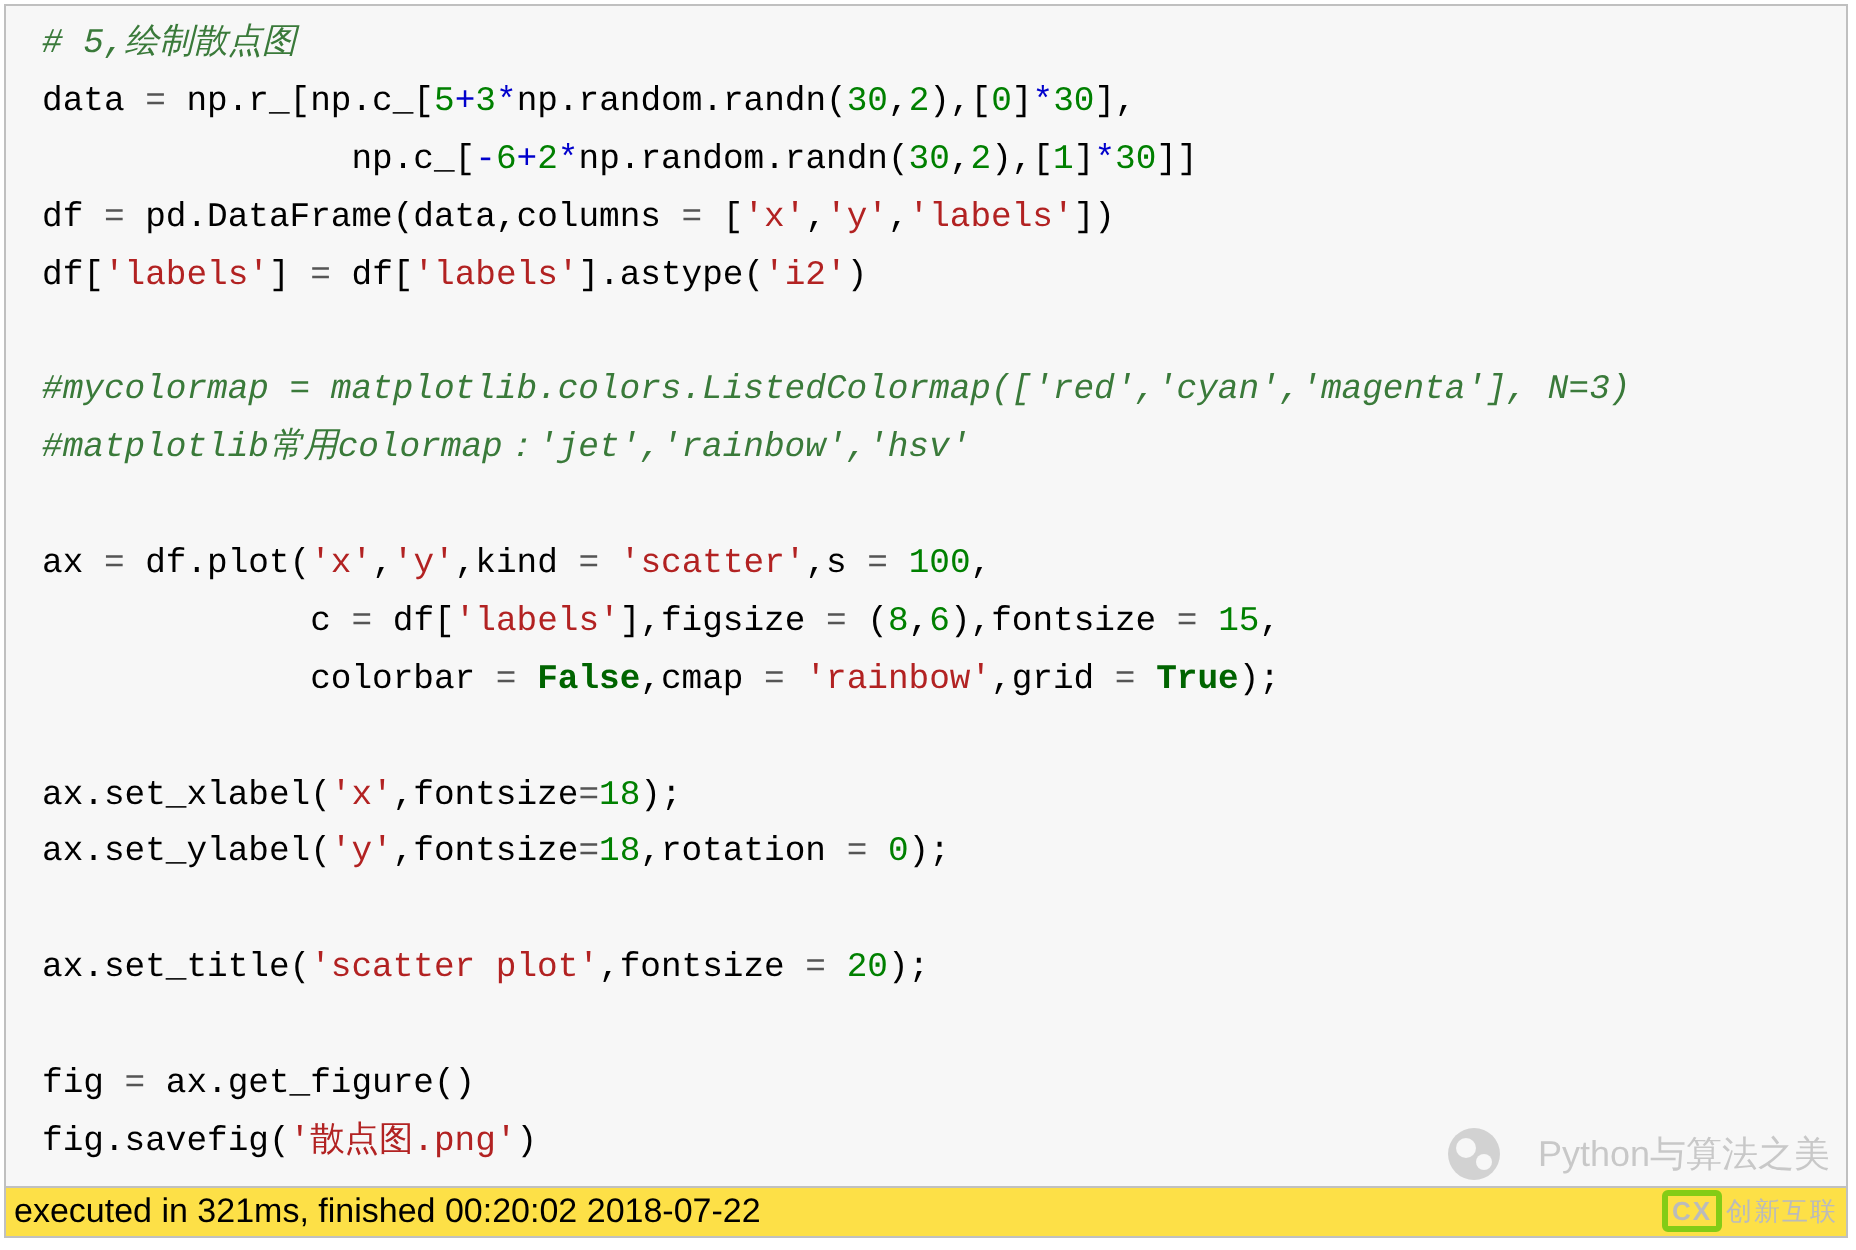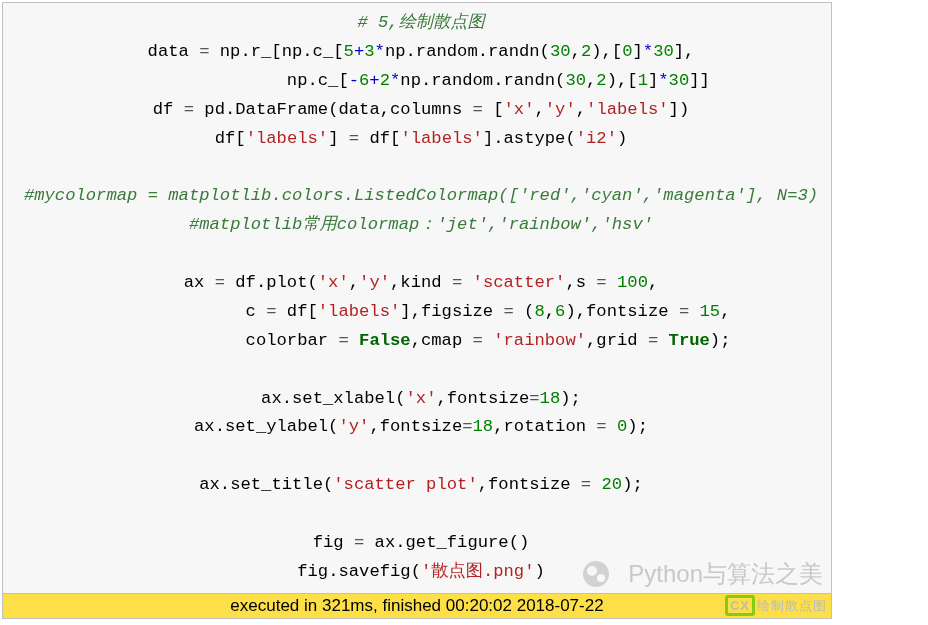--- a/index.html
+++ b/index.html
@@ -2,26 +2,25 @@
 <html><head>
 <meta charset="utf-8">
 <style>
   body {
     margin: 0;
     padding: 2px;
     background: #fff;
     font-family: "Consolas", "Courier New", monospace;
   }
   .cell {
-    width: 830px;
+    width: 922px;
     border: 1px solid #c0c0c0;
     background: #f7f7f7;
     box-sizing: border-box;
     position: relative;
-    text-align: center;
   }
   .code-area {
     padding: 6px 10px 6px 18px;
     font-size: 17.2px;
     line-height: 1.68;
     white-space: pre;
     color: #000;
     overflow: hidden;
   }
   .status-bar {
@@ -37,21 +36,21 @@
   .c-num { color: #008000; }
   .c-str { color: #b22222; }
   .c-kw-bool { color: #006400; font-weight: bold; }
   .c-blue { color: #0000cc; }
   .watermark {
     position: absolute;
     right: 8px;
     bottom: 28px;
     font-family: Arial, sans-serif;
     color: #aaa;
-    font-size: 24px;
+    font-size: 18px;
     display:flex;
     align-items:center;
     gap:19px;
     opacity:0.6;
   }
   .wechat-icon {
     width:26px;height:26px;border-radius:50%;background:#bbb;position:relative;
   }
   .wechat-icon::before{
     content:"";position:absolute;width:10px;height:10px;border-radius:50%;background:#f7f7f7;left:4px;top:5px;
@@ -86,14 +85,14 @@
 
 <span>ax.set_title(</span><span class="c-str">'scatter plot'</span><span>,fontsize </span><span class="c-op">=</span><span> </span><span class="c-num">20</span><span>);</span>
 
 <span>fig </span><span class="c-op">=</span><span> ax.get_figure()</span>
 <span>fig.savefig(</span><span class="c-str">'散点图.png'</span><span>)</span></div>
   <div class="watermark">
     <span class="wechat-icon"></span>
     <span>Python与算法之美</span>
   </div>
   <div class="status-bar">executed in 321ms, finished 00:20:02 2018-07-22</div>
-  <div class="brand"><span class="logo">CX</span><span>绘制散点图</span></div>
+  <div class="brand"><span class="logo">CX</span><span>创新互联</span></div>
 </div>
 
 </body></html>

